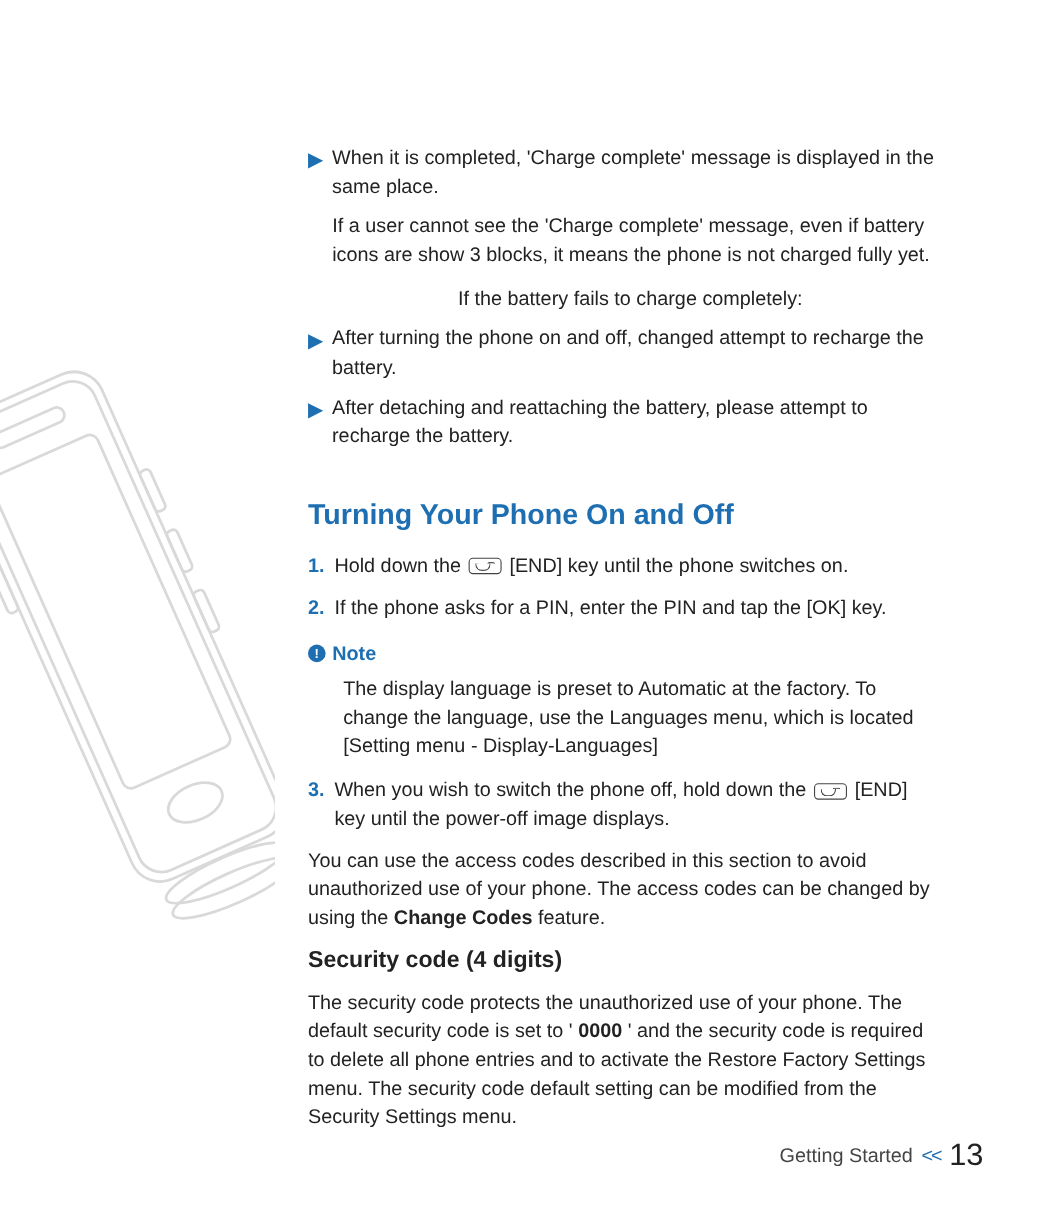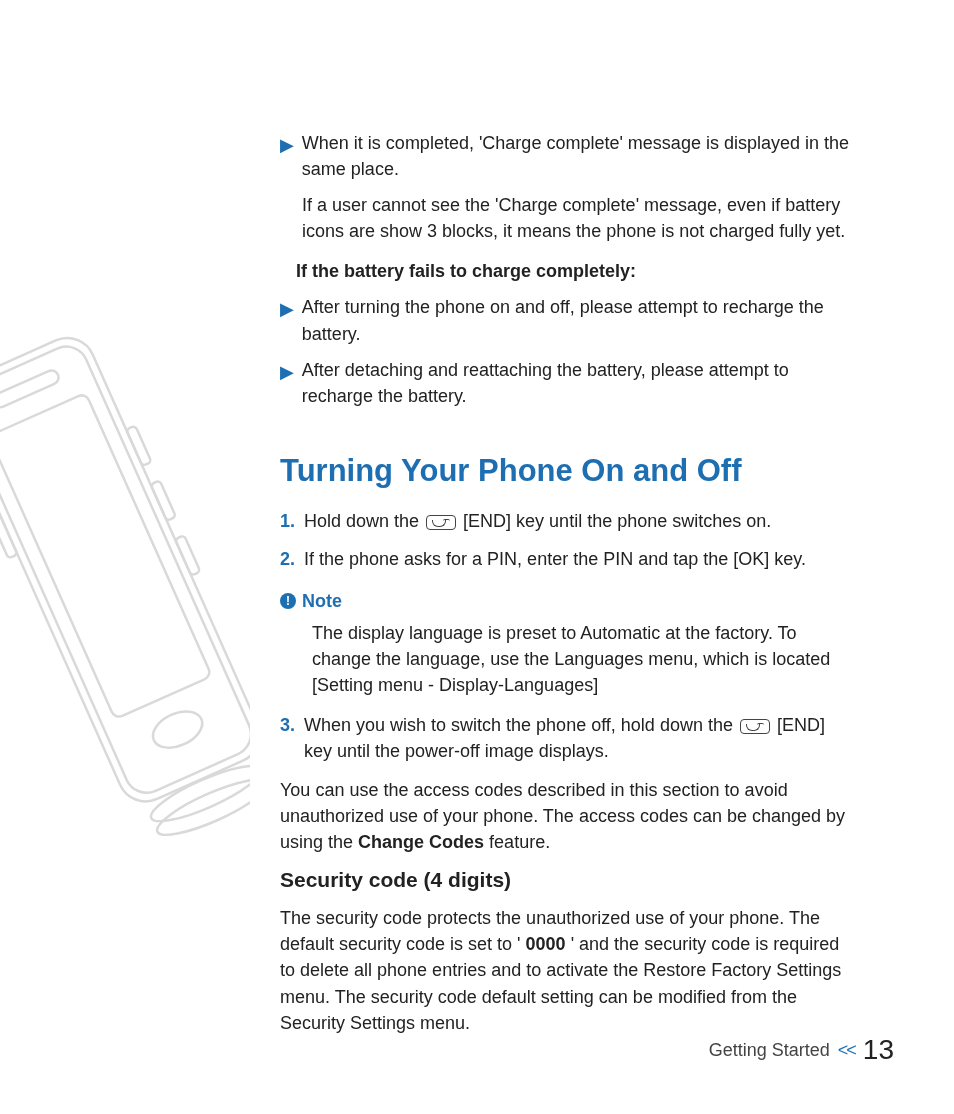--- a/index.html
+++ b/index.html
@@ -43,28 +43,29 @@
     flex-shrink: 0;
   }
   .bullet-text { flex: 1; }
   .bullet-sub {
     margin-left: 22px;
     margin-top: 6px;
     margin-bottom: 10px;
   }
 
   .bold-line {
-    font-weight: 700;
+    font-weight: 400;
     margin: 14px 0 10px 16px;
+    text-align: center;
   }
 
   h2.section {
     color: #1e6fb2;
     font-weight: 700;
-    font-size: 31px;
+    font-size: 26px;
     margin-top: 40px;
     margin-bottom: 14px;
   }
 
   .numlist { list-style: none; }
   .numlist li {
     display: flex;
     align-items: flex-start;
     margin-bottom: 12px;
   }
@@ -178,21 +179,21 @@
   <div class="bullet-item">
     <span class="bullet-arrow">▶</span>
     <span class="bullet-text">When it is completed, 'Charge complete' message is displayed in the same place.</span>
   </div>
   <div class="bullet-sub">If a user cannot see the 'Charge complete' message, even if battery icons are show 3 blocks, it means the phone is not charged fully yet.</div>
 
   <div class="bold-line">If the battery fails to charge completely:</div>
 
   <div class="bullet-item">
     <span class="bullet-arrow">▶</span>
-    <span class="bullet-text">After turning the phone on and off, please attempt to recharge the battery.</span>
+    <span class="bullet-text">After turning the phone on and off, changed attempt to recharge the battery.</span>
   </div>
   <div class="bullet-item">
     <span class="bullet-arrow">▶</span>
     <span class="bullet-text">After detaching and reattaching the battery, please attempt to recharge the battery.</span>
   </div>
 
   <h2 class="section">Turning Your Phone On and Off</h2>
 
   <ol class="numlist">
     <li>

